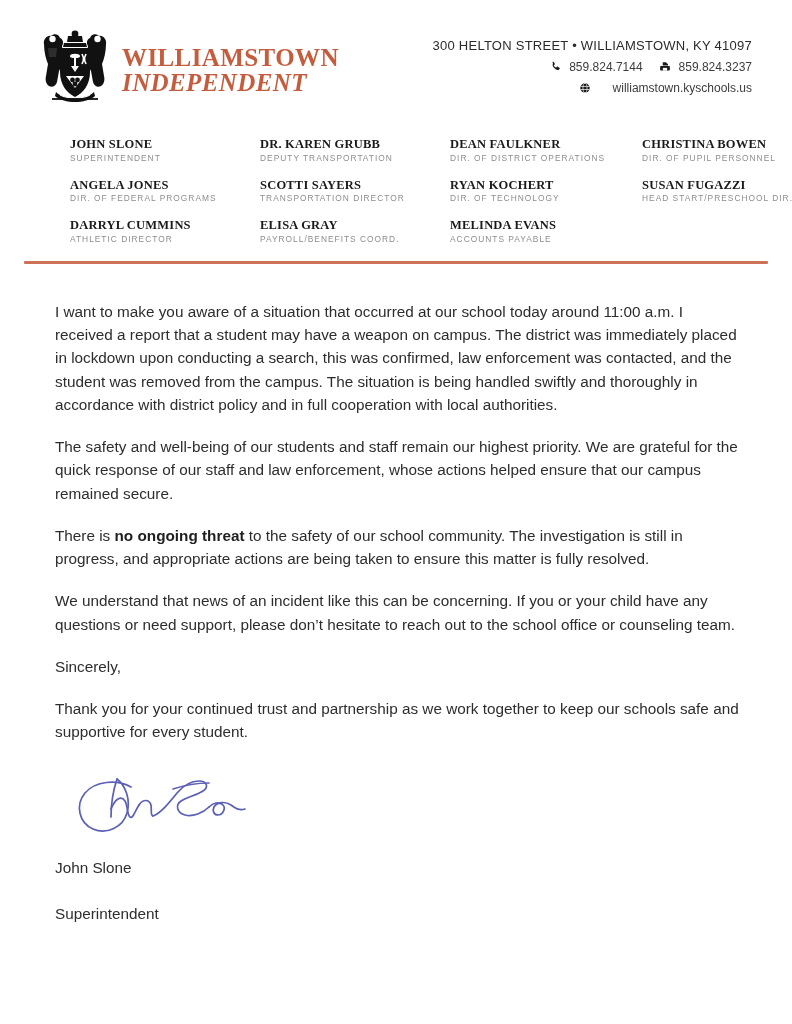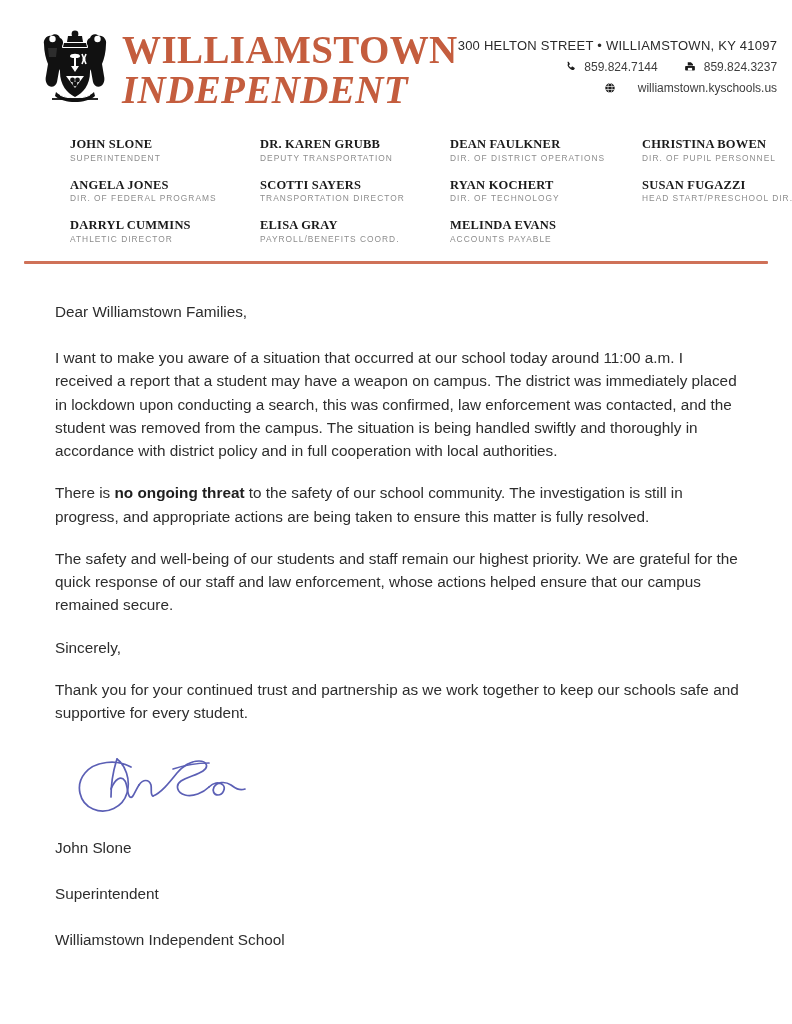--- a/index.html
+++ b/index.html
@@ -35,21 +35,21 @@
   .crest {
     width: 66px;
     height: 80px;
     flex: 0 0 66px;
     display: block;
   }
   .brand-title {
     font-family: "Liberation Serif", serif;
     color: #c45d3e;
     font-weight: bold;
-    font-size: 39px;
+    font-size: 25px;
     line-height: 1.02;
     letter-spacing: 0.4px;
   }
   .brand-title .ln2 { display: block; font-style: italic; }
 
   .contact {
     text-align: right;
     padding-top: 8px;
     padding-right: 16px;
   }
@@ -60,21 +60,21 @@
     color: #2b2b2b;
     white-space: nowrap;
   }
   .contact .row2 {
     margin-top: 7px;
     font-size: 12px;
     color: #3d3d3d;
     display: flex;
     justify-content: flex-end;
     align-items: center;
-    gap: 26px;
+    gap: 16px;
     white-space: nowrap;
   }
   .contact .row3 {
     margin-top: 7px;
     font-size: 12px;
     color: #3d3d3d;
     display: flex;
     justify-content: flex-end;
     align-items: center;
     gap: 21px;
@@ -286,28 +286,28 @@
     <div class="staff-cell col-4">
       <div class="staff-name">MELINDA EVANS</div>
       <div class="staff-title">ACCOUNTS PAYABLE</div>
     </div>
   </div>
 </div>
 
 <div class="rule"></div>
 
 <div class="letter">
-  <p class="salutation">Dear Williamstown Families,</p>
 
   <p>I want to make you aware of a situation that occurred at our school today around 11:00 a.m.  I received a report that a student may have a weapon on campus.  The district was immediately placed in lockdown upon conducting a search, this was confirmed, law enforcement was contacted, and the student was removed from the campus.  The situation is being handled swiftly and thoroughly in accordance with district policy and in full cooperation with local authorities.</p>
 
+  <p>The safety and well-being of our students and staff remain our highest priority. We are grateful for the quick response of our staff and law enforcement, whose actions helped ensure that our campus remained secure.</p>
+
   <p><span>There is </span><b>no ongoing threat</b><span> to the safety of our school community. The investigation is still in progress, and appropriate actions are being taken to ensure this matter is fully resolved.</span></p>
 
-  <p>The safety and well-being of our students and staff remain our highest priority. We are grateful for the quick response of our staff and law enforcement, whose actions helped ensure that our campus remained secure.</p>
-
+  <p>We understand that news of an incident like this can be concerning. If you or your child have any questions or need support, please don’t hesitate to reach out to the school office or counseling team.</p>
 
   <p>Sincerely,</p>
 
   <p>Thank you for your continued trust and partnership as we work together to keep our schools safe and supportive for every student.</p>
 
   <div class="signature-block">
     <svg class="sig-svg" width="185" height="72" viewBox="0 0 185 72" aria-hidden="true">
       <g fill="none" stroke="#5b5fb5" stroke-width="1.7" stroke-linecap="round" stroke-linejoin="round">
         <path d="M58 14 C44 6 22 8 12 20 C2 32 6 50 20 56 C34 62 50 54 54 40 C58 26 52 12 44 6"></path>
         <path d="M44 6 C40 18 38 32 38 44"></path>
@@ -316,15 +316,14 @@
         <path d="M80 43 C88 40 96 30 104 20 C110 13 118 8 126 8 C134 8 136 14 130 18 C124 22 114 24 108 28 C102 32 104 40 112 42 C120 44 130 40 136 34"></path>
         <path d="M100 16 C112 12 124 10 136 10"></path>
         <path d="M136 34 C140 30 146 28 150 32 C153 35 150 42 145 42 C141 42 139 38 141 34 C144 29 152 28 158 32 C162 35 166 38 172 36"></path>
       </g>
     </svg>
   </div>
 
   <div class="signoff">
     <p>John Slone</p>
     <p>Superintendent</p>
-    <p>Williamstown Independent School</p>
   </div>
 </div>
 
 </body></html>

